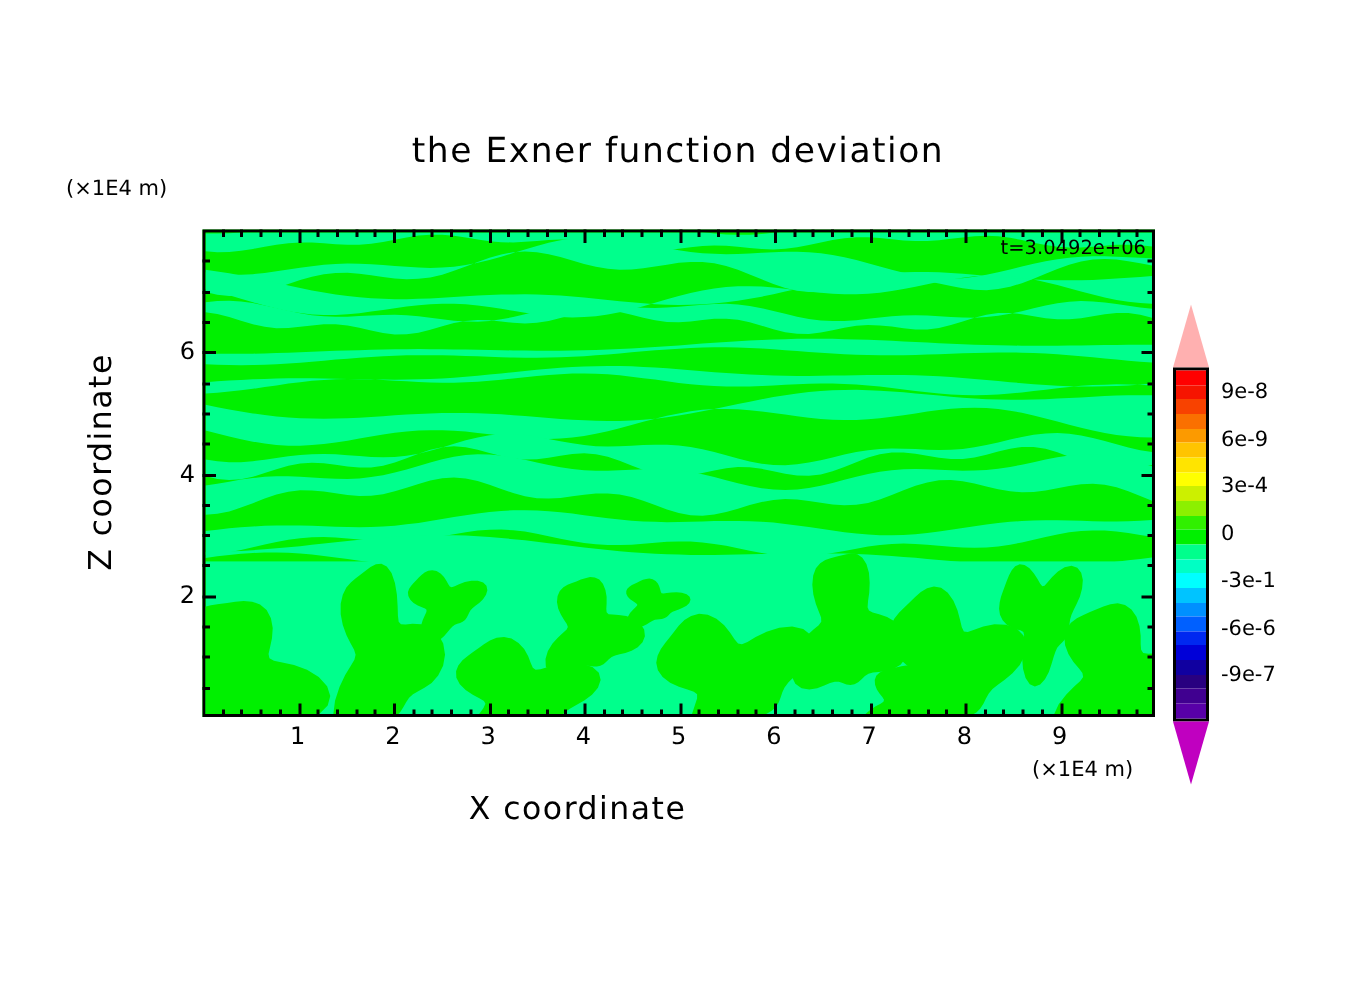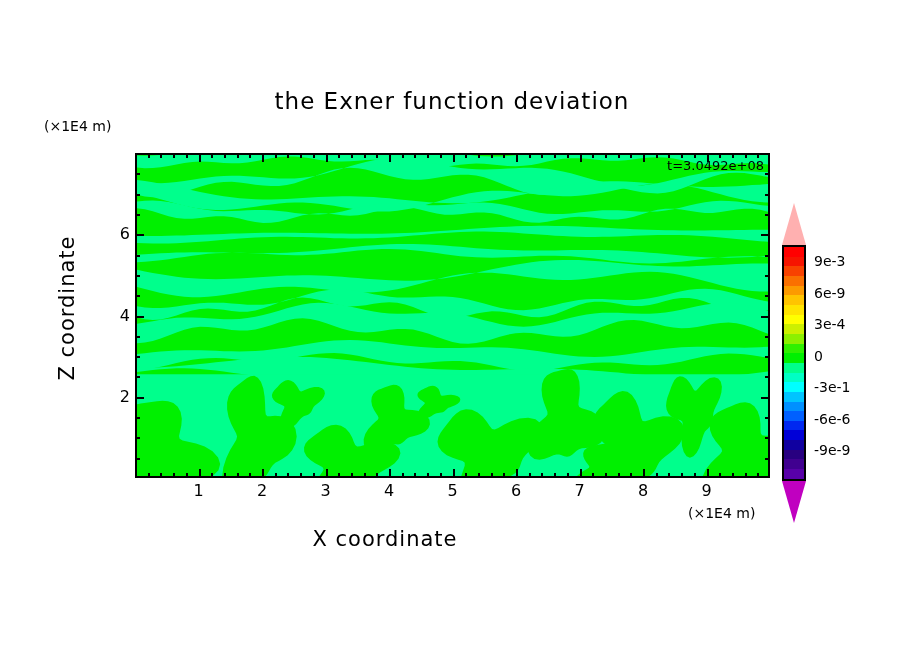--- a/index.html
+++ b/index.html
@@ -47,21 +47,21 @@
 
 <div class="title">the Exner function deviation</div>
 
 <div class="unit-topleft">(×1E4 m)</div>
 <div class="unit-bottomright">(×1E4 m)</div>
 
 <div class="xtitle">X coordinate</div>
 <div class="ytitle">Z coordinate</div>
 
 <div class="plot">
-  <div class="tstamp">t=3.0492e+08</div>
+  <div class="tstamp">t=3.0492e+06</div>
   <div class="field">
     <svg viewBox="0 0 635 325" preserveAspectRatio="none">
       <rect x="0" y="0" width="635" height="325" fill="#00f000"></rect>
       <g fill="#00ff8c" id="layers">
           <path d="M0.0 0.6 L7.9 0.7 L15.9 0.5 L23.8 0.0 L31.8 -0.6 L39.7 -1.3 L47.6 -1.9 L55.6 -2.3 L63.5 -2.4 L71.4 -2.3 L79.4 -2.1 L87.3 -1.8 L95.3 -1.5 L103.2 -1.4 L111.1 -1.5 L119.1 -2.0 L127.0 -2.8 L134.9 -3.8 L142.9 -5.1 L150.8 -6.4 L158.8 -7.5 L166.7 -8.5 L174.6 -9.1 L182.6 -9.4 L190.5 -9.2 L198.4 -8.7 L206.4 -7.9 L214.3 -7.0 L222.3 -6.2 L230.2 -5.5 L238.1 -5.0 L246.1 -4.8 L254.0 -4.8 L261.9 -4.9 L269.9 -5.2 L277.8 -5.3 L285.8 -5.3 L293.7 -5.1 L301.6 -4.5 L309.6 -3.7 L317.5 -2.6 L325.4 -1.4 L333.4 -0.3 L341.3 0.7 L349.3 1.3 L357.2 1.6 L365.1 1.5 L373.1 1.0 L381.0 0.2 L388.9 -0.8 L396.9 -1.9 L404.8 -2.8 L412.8 -3.6 L420.7 -4.2 L428.6 -4.4 L436.6 -4.4 L444.5 -4.3 L452.4 -4.1 L460.4 -3.9 L468.3 -4.0 L476.3 -4.3 L484.2 -4.8 L492.1 -5.6 L500.1 -6.6 L508.0 -7.6 L515.9 -8.5 L523.9 -9.2 L531.8 -9.6 L539.8 -9.5 L547.7 -9.1 L555.6 -8.2 L563.6 -7.2 L571.5 -6.0 L579.4 -4.8 L587.4 -3.7 L595.3 -2.9 L603.3 -2.5 L611.2 -2.3 L619.1 -2.3 L627.1 -2.5 L635.0 -2.8 L635.0 9.5 L627.1 8.6 L619.1 8.2 L611.2 8.3 L603.3 8.9 L595.3 9.6 L587.4 10.1 L579.4 10.2 L571.5 9.6 L563.6 8.5 L555.6 6.9 L547.7 5.1 L539.8 3.6 L531.8 2.6 L523.9 2.2 L515.9 2.5 L508.0 3.3 L500.1 4.3 L492.1 5.2 L484.2 5.8 L476.3 5.8 L468.3 5.4 L460.4 4.6 L452.4 3.7 L444.5 3.2 L436.6 3.2 L428.6 3.8 L420.7 5.1 L412.8 6.7 L404.8 8.5 L396.9 10.0 L388.9 11.0 L381.0 11.4 L373.1 11.1 L365.1 10.4 L357.2 9.6 L349.3 8.9 L341.3 8.7 L333.4 9.1 L325.4 9.9 L317.5 10.9 L309.6 11.9 L301.6 12.6 L293.7 12.6 L285.8 11.9 L277.8 10.6 L269.9 9.0 L261.9 7.3 L254.0 5.9 L246.1 5.0 L238.1 4.8 L230.2 5.1 L222.3 5.7 L214.3 6.3 L206.4 6.7 L198.4 6.6 L190.5 5.9 L182.6 4.7 L174.6 3.4 L166.7 2.2 L158.8 1.5 L150.8 1.5 L142.9 2.1 L134.9 3.3 L127.0 4.9 L119.1 6.4 L111.1 7.6 L103.2 8.3 L95.3 8.3 L87.3 8.0 L79.4 7.3 L71.4 6.8 L63.5 6.7 L55.6 7.2 L47.6 8.2 L39.7 9.6 L31.8 11.1 L23.8 12.4 L15.9 13.2 L7.9 13.3 L0.0 12.7 Z"></path>
           <path d="M0.0 26.9 L7.9 27.9 L15.9 28.5 L23.8 28.5 L31.8 28.1 L39.7 27.3 L47.6 26.2 L55.6 25.0 L63.5 23.8 L71.4 22.7 L79.4 21.8 L87.3 21.3 L95.3 21.0 L103.2 21.1 L111.1 21.4 L119.1 22.0 L127.0 22.6 L134.9 23.2 L142.9 23.7 L150.8 23.9 L158.8 23.7 L166.7 23.1 L174.6 22.0 L182.6 20.4 L190.5 18.5 L198.4 16.3 L206.4 13.9 L214.3 11.4 L222.3 9.1 L230.2 7.0 L238.1 5.3 L246.1 4.1 L254.0 3.5 L261.9 3.3 L269.9 3.8 L277.8 4.6 L285.8 5.9 L293.7 7.4 L301.6 9.0 L309.6 10.5 L317.5 12.0 L325.4 13.1 L333.4 14.0 L341.3 14.4 L349.3 14.6 L357.2 14.5 L365.1 14.1 L373.1 13.7 L381.0 13.3 L388.9 13.0 L396.9 13.0 L404.8 13.3 L412.8 14.0 L420.7 15.2 L428.6 16.7 L436.6 18.6 L444.5 20.8 L452.4 23.0 L460.4 25.2 L468.3 27.2 L476.3 28.9 L484.2 30.2 L492.1 30.9 L500.1 31.1 L508.0 30.8 L515.9 29.9 L523.9 28.5 L531.8 26.8 L539.8 24.9 L547.7 23.0 L555.6 21.1 L563.6 19.4 L571.5 18.0 L579.4 17.0 L587.4 16.4 L595.3 16.1 L603.3 16.1 L611.2 16.4 L619.1 16.7 L627.1 17.1 L635.0 17.3 L635.0 22.3 L627.1 20.8 L619.1 19.4 L611.2 18.3 L603.3 17.9 L595.3 18.3 L587.4 19.6 L579.4 21.8 L571.5 24.6 L563.6 27.9 L555.6 31.2 L547.7 34.2 L539.8 36.6 L531.8 38.2 L523.9 38.9 L515.9 38.6 L508.0 37.6 L500.1 36.1 L492.1 34.4 L484.2 32.9 L476.3 31.8 L468.3 31.4 L460.4 31.7 L452.4 32.7 L444.5 34.3 L436.6 36.1 L428.6 38.0 L420.7 39.4 L412.8 40.3 L404.8 40.2 L396.9 39.3 L388.9 37.4 L381.0 34.7 L373.1 31.6 L365.1 28.3 L357.2 25.2 L349.3 22.6 L341.3 20.8 L333.4 19.9 L325.4 19.9 L317.5 20.5 L309.6 21.7 L301.6 23.0 L293.7 24.2 L285.8 25.0 L277.8 25.1 L269.9 24.5 L261.9 23.1 L254.0 21.2 L246.1 18.9 L238.1 16.6 L230.2 14.6 L222.3 13.3 L214.3 12.8 L206.4 13.3 L198.4 14.8 L190.5 17.1 L182.6 19.9 L174.6 23.0 L166.7 25.9 L158.8 28.5 L150.8 30.3 L142.9 31.3 L134.9 31.5 L127.0 31.0 L119.1 30.0 L111.1 28.8 L103.2 27.8 L95.3 27.2 L87.3 27.3 L79.4 28.2 L71.4 29.8 L63.5 32.1 L55.6 34.8 L47.6 37.5 L39.7 40.0 L31.8 41.8 L23.8 42.8 L15.9 42.9 L7.9 42.0 L0.0 40.2 Z"></path>
           <path d="M0.0 25.2 L7.9 26.3 L15.9 27.5 L23.8 29.0 L31.8 30.6 L39.7 32.3 L47.6 34.0 L55.6 35.8 L63.5 37.5 L71.4 39.1 L79.4 40.5 L87.3 41.8 L95.3 42.9 L103.2 43.7 L111.1 44.4 L119.1 44.8 L127.0 45.0 L134.9 45.0 L142.9 44.8 L150.8 44.5 L158.8 44.0 L166.7 43.6 L174.6 43.1 L182.6 42.6 L190.5 42.2 L198.4 41.9 L206.4 41.8 L214.3 41.7 L222.3 41.9 L230.2 42.2 L238.1 42.6 L246.1 43.2 L254.0 43.9 L261.9 44.7 L269.9 45.6 L277.8 46.4 L285.8 47.1 L293.7 47.8 L301.6 48.4 L309.6 48.7 L317.5 48.9 L325.4 48.8 L333.4 48.5 L341.3 48.0 L349.3 47.1 L357.2 46.0 L365.1 44.8 L373.1 43.3 L381.0 41.6 L388.9 39.9 L396.9 38.1 L404.8 36.3 L412.8 34.5 L420.7 32.8 L428.6 31.3 L436.6 30.0 L444.5 28.8 L452.4 27.9 L460.4 27.2 L468.3 26.8 L476.3 26.6 L484.2 26.7 L492.1 26.9 L500.1 27.3 L508.0 27.9 L515.9 28.5 L523.9 29.3 L531.8 30.0 L539.8 30.6 L547.7 31.2 L555.6 31.7 L563.6 32.1 L571.5 32.3 L579.4 32.3 L587.4 32.2 L595.3 32.0 L603.3 31.6 L611.2 31.1 L619.1 30.5 L627.1 30.0 L635.0 29.4 L635.0 48.1 L627.1 47.6 L619.1 46.7 L611.2 45.5 L603.3 43.8 L595.3 41.9 L587.4 39.8 L579.4 37.7 L571.5 35.5 L563.6 33.5 L555.6 31.8 L547.7 30.5 L539.8 29.6 L531.8 29.1 L523.9 29.1 L515.9 29.6 L508.0 30.6 L500.1 31.8 L492.1 33.3 L484.2 34.9 L476.3 36.6 L468.3 38.2 L460.4 39.5 L452.4 40.6 L444.5 41.3 L436.6 41.7 L428.6 41.7 L420.7 41.3 L412.8 40.7 L404.8 39.9 L396.9 38.9 L388.9 38.0 L381.0 37.2 L373.1 36.5 L365.1 36.2 L357.2 36.3 L349.3 36.8 L341.3 37.8 L333.4 39.1 L325.4 40.9 L317.5 42.9 L309.6 45.1 L301.6 47.4 L293.7 49.7 L285.8 51.9 L277.8 53.8 L269.9 55.3 L261.9 56.5 L254.0 57.1 L246.1 57.3 L238.1 57.1 L230.2 56.4 L222.3 55.4 L214.3 54.2 L206.4 52.9 L198.4 51.5 L190.5 50.3 L182.6 49.3 L174.6 48.5 L166.7 48.1 L158.8 48.1 L150.8 48.4 L142.9 49.1 L134.9 50.0 L127.0 51.1 L119.1 52.3 L111.1 53.4 L103.2 54.5 L95.3 55.2 L87.3 55.7 L79.4 55.7 L71.4 55.3 L63.5 54.4 L55.6 53.1 L47.6 51.3 L39.7 49.3 L31.8 47.1 L23.8 44.7 L15.9 42.4 L7.9 40.2 L0.0 38.2 Z"></path>
           <path d="M0.0 47.0 L7.9 46.3 L15.9 46.1 L23.8 46.6 L31.8 47.6 L39.7 49.2 L47.6 51.0 L55.6 52.8 L63.5 54.5 L71.4 55.8 L79.4 56.6 L87.3 56.9 L95.3 56.8 L103.2 56.4 L111.1 56.0 L119.1 55.7 L127.0 55.6 L134.9 55.9 L142.9 56.6 L150.8 57.5 L158.8 58.6 L166.7 59.5 L174.6 60.1 L182.6 60.2 L190.5 59.7 L198.4 58.6 L206.4 57.1 L214.3 55.2 L222.3 53.2 L230.2 51.4 L238.1 50.0 L246.1 49.0 L254.0 48.6 L261.9 48.7 L269.9 49.1 L277.8 49.8 L285.8 50.4 L293.7 50.8 L301.6 50.9 L309.6 50.7 L317.5 50.1 L325.4 49.4 L333.4 48.7 L341.3 48.2 L349.3 48.1 L357.2 48.6 L365.1 49.6 L373.1 51.1 L381.0 53.0 L388.9 54.9 L396.9 56.8 L404.8 58.4 L412.8 59.4 L420.7 59.8 L428.6 59.7 L436.6 59.2 L444.5 58.3 L452.4 57.4 L460.4 56.6 L468.3 56.0 L476.3 55.9 L484.2 56.0 L492.1 56.5 L500.1 57.0 L508.0 57.4 L515.9 57.5 L523.9 57.1 L531.8 56.2 L539.8 54.8 L547.7 53.1 L555.6 51.2 L563.6 49.3 L571.5 47.8 L579.4 46.8 L587.4 46.3 L595.3 46.5 L603.3 47.2 L611.2 48.2 L619.1 49.4 L627.1 50.6 L635.0 51.5 L635.0 57.5 L627.1 55.5 L619.1 54.4 L611.2 54.4 L603.3 55.2 L595.3 56.5 L587.4 57.8 L579.4 58.6 L571.5 58.6 L563.6 57.8 L555.6 56.5 L547.7 55.2 L539.8 54.3 L531.8 54.4 L523.9 55.5 L515.9 57.5 L508.0 60.1 L500.1 62.5 L492.1 64.4 L484.2 65.4 L476.3 65.4 L468.3 64.6 L460.4 63.5 L452.4 62.7 L444.5 62.4 L436.6 62.9 L428.6 64.3 L420.7 66.0 L412.8 67.5 L404.8 68.5 L396.9 68.4 L388.9 67.3 L381.0 65.3 L373.1 62.9 L365.1 60.6 L357.2 58.9 L349.3 58.2 L341.3 58.3 L333.4 59.1 L325.4 60.0 L317.5 60.6 L309.6 60.4 L301.6 59.3 L293.7 57.5 L285.8 55.5 L277.8 53.7 L269.9 52.6 L261.9 52.6 L254.0 53.7 L246.1 55.6 L238.1 57.7 L230.2 59.7 L222.3 61.0 L214.3 61.4 L206.4 61.0 L198.4 60.1 L190.5 59.3 L182.6 59.1 L174.6 59.7 L166.7 61.1 L158.8 63.3 L150.8 65.6 L142.9 67.6 L134.9 68.7 L127.0 68.8 L119.1 67.8 L111.1 66.2 L103.2 64.3 L95.3 62.8 L87.3 62.0 L79.4 62.0 L71.4 62.7 L63.5 63.7 L55.6 64.5 L47.6 64.6 L39.7 63.7 L31.8 61.9 L23.8 59.5 L15.9 57.0 L7.9 55.0 L0.0 53.8 Z"></path>
           <path d="M0.0 81.8 L7.9 81.9 L15.9 81.9 L23.8 81.9 L31.8 81.8 L39.7 81.6 L47.6 81.4 L55.6 81.1 L63.5 80.8 L71.4 80.5 L79.4 80.2 L87.3 79.9 L95.3 79.6 L103.2 79.4 L111.1 79.1 L119.1 79.0 L127.0 78.8 L134.9 78.8 L142.9 78.7 L150.8 78.8 L158.8 78.8 L166.7 78.9 L174.6 79.0 L182.6 79.2 L190.5 79.3 L198.4 79.5 L206.4 79.6 L214.3 79.7 L222.3 79.8 L230.2 79.8 L238.1 79.8 L246.1 79.7 L254.0 79.5 L261.9 79.3 L269.9 79.0 L277.8 78.7 L285.8 78.3 L293.7 77.8 L301.6 77.3 L309.6 76.7 L317.5 76.2 L325.4 75.6 L333.4 75.0 L341.3 74.4 L349.3 73.9 L357.2 73.4 L365.1 72.9 L373.1 72.6 L381.0 72.2 L388.9 72.0 L396.9 71.8 L404.8 71.7 L412.8 71.7 L420.7 71.8 L428.6 72.0 L436.6 72.2 L444.5 72.4 L452.4 72.8 L460.4 73.1 L468.3 73.5 L476.3 73.9 L484.2 74.3 L492.1 74.7 L500.1 75.1 L508.0 75.4 L515.9 75.7 L523.9 75.9 L531.8 76.1 L539.8 76.3 L547.7 76.4 L555.6 76.4 L563.6 76.4 L571.5 76.4 L579.4 76.3 L587.4 76.2 L595.3 76.1 L603.3 76.0 L611.2 75.9 L619.1 75.8 L627.1 75.8 L635.0 75.8 L635.0 87.8 L627.1 87.2 L619.1 86.5 L611.2 85.8 L603.3 85.0 L595.3 84.2 L587.4 83.5 L579.4 82.8 L571.5 82.2 L563.6 81.7 L555.6 81.3 L547.7 81.1 L539.8 81.0 L531.8 81.0 L523.9 81.1 L515.9 81.3 L508.0 81.5 L500.1 81.8 L492.1 82.2 L484.2 82.4 L476.3 82.7 L468.3 82.8 L460.4 82.9 L452.4 82.9 L444.5 82.7 L436.6 82.5 L428.6 82.1 L420.7 81.7 L412.8 81.1 L404.8 80.6 L396.9 80.0 L388.9 79.4 L381.0 78.8 L373.1 78.3 L365.1 77.9 L357.2 77.7 L349.3 77.5 L341.3 77.5 L333.4 77.7 L325.4 77.9 L317.5 78.4 L309.6 78.9 L301.6 79.5 L293.7 80.2 L285.8 80.9 L277.8 81.6 L269.9 82.3 L261.9 82.9 L254.0 83.5 L246.1 83.9 L238.1 84.2 L230.2 84.4 L222.3 84.5 L214.3 84.5 L206.4 84.4 L198.4 84.2 L190.5 83.9 L182.6 83.6 L174.6 83.4 L166.7 83.1 L158.8 82.9 L150.8 82.8 L142.9 82.8 L134.9 82.9 L127.0 83.2 L119.1 83.5 L111.1 84.0 L103.2 84.5 L95.3 85.2 L87.3 85.8 L79.4 86.5 L71.4 87.2 L63.5 87.9 L55.6 88.4 L47.6 88.9 L39.7 89.3 L31.8 89.5 L23.8 89.6 L15.9 89.5 L7.9 89.3 L0.0 89.0 Z"></path>
           <path d="M0.0 101.0 L7.9 100.4 L15.9 99.9 L23.8 99.5 L31.8 99.1 L39.7 98.8 L47.6 98.6 L55.6 98.4 L63.5 98.4 L71.4 98.4 L79.4 98.6 L87.3 98.7 L95.3 98.9 L103.2 99.1 L111.1 99.2 L119.1 99.3 L127.0 99.4 L134.9 99.3 L142.9 99.1 L150.8 98.9 L158.8 98.5 L166.7 98.0 L174.6 97.4 L182.6 96.7 L190.5 95.9 L198.4 95.1 L206.4 94.3 L214.3 93.4 L222.3 92.6 L230.2 91.9 L238.1 91.3 L246.1 90.8 L254.0 90.4 L261.9 90.2 L269.9 90.1 L277.8 90.1 L285.8 90.3 L293.7 90.7 L301.6 91.1 L309.6 91.7 L317.5 92.3 L325.4 92.9 L333.4 93.6 L341.3 94.3 L349.3 94.9 L357.2 95.4 L365.1 95.9 L373.1 96.2 L381.0 96.5 L388.9 96.7 L396.9 96.8 L404.8 96.8 L412.8 96.7 L420.7 96.6 L428.6 96.5 L436.6 96.3 L444.5 96.2 L452.4 96.2 L460.4 96.2 L468.3 96.2 L476.3 96.4 L484.2 96.7 L492.1 97.1 L500.1 97.6 L508.0 98.2 L515.9 98.9 L523.9 99.6 L531.8 100.3 L539.8 101.0 L547.7 101.7 L555.6 102.4 L563.6 102.9 L571.5 103.4 L579.4 103.7 L587.4 103.9 L595.3 104.0 L603.3 103.8 L611.2 103.6 L619.1 103.2 L627.1 102.6 L635.0 102.0 L635.0 103.2 L627.1 102.8 L619.1 102.6 L611.2 102.5 L603.3 102.7 L595.3 103.0 L587.4 103.5 L579.4 104.3 L571.5 105.1 L563.6 106.1 L555.6 107.0 L547.7 108.0 L539.8 108.7 L531.8 109.4 L523.9 109.7 L515.9 109.9 L508.0 109.7 L500.1 109.3 L492.1 108.7 L484.2 107.9 L476.3 107.0 L468.3 105.9 L460.4 104.9 L452.4 104.0 L444.5 103.2 L436.6 102.6 L428.6 102.2 L420.7 101.9 L412.8 101.9 L404.8 102.1 L396.9 102.4 L388.9 102.8 L381.0 103.3 L373.1 103.6 L365.1 103.9 L357.2 104.0 L349.3 103.9 L341.3 103.6 L333.4 103.1 L325.4 102.4 L317.5 101.5 L309.6 100.4 L301.6 99.3 L293.7 98.3 L285.8 97.3 L277.8 96.4 L269.9 95.7 L261.9 95.3 L254.0 95.1 L246.1 95.2 L238.1 95.6 L230.2 96.1 L222.3 96.8 L214.3 97.7 L206.4 98.5 L198.4 99.4 L190.5 100.1 L182.6 100.7 L174.6 101.1 L166.7 101.4 L158.8 101.4 L150.8 101.2 L142.9 100.9 L134.9 100.4 L127.0 100.0 L119.1 99.5 L111.1 99.1 L103.2 98.9 L95.3 98.9 L87.3 99.1 L79.4 99.5 L71.4 100.1 L63.5 101.0 L55.6 102.0 L47.6 103.2 L39.7 104.3 L31.8 105.5 L23.8 106.5 L15.9 107.4 L7.9 108.1 L0.0 108.6 Z"></path>
@@ -261,20 +261,20 @@
     <div class="cband" style="height: 9.66667px; background: rgb(0, 96, 255);"></div>
     <div class="cband" style="height: 9.66667px; background: rgb(0, 40, 240);"></div>
     <div class="cband" style="height: 9.66667px; background: rgb(0, 0, 216);"></div>
     <div class="cband" style="height: 9.66667px; background: rgb(16, 0, 160);"></div>
     <div class="cband" style="height: 9.66667px; background: rgb(40, 0, 128);"></div>
     <div class="cband" style="height: 9.66667px; background: rgb(64, 0, 144);"></div>
     <div class="cband" style="height: 9.66667px; background: rgb(88, 0, 168);"></div>
   </div>
 <div class="arrow" id="cb-arrow-bot" style="left: 782px; top: 481px; width: 0px; height: 0px; border-left: 12px solid transparent; border-right: 12px solid transparent; border-top: 42px solid rgb(192, 0, 192);"></div>
 <div id="cblabels">
-    <div class="cblab" style="top: 253px;">9e-3</div>
+    <div class="cblab" style="top: 253px;">9e-8</div>
     <div class="cblab" style="top: 284.5px;">6e-9</div>
     <div class="cblab" style="top: 316px;">3e-4</div>
     <div class="cblab" style="top: 347.5px;">0</div>
     <div class="cblab" style="top: 379px;">-3e-1</div>
     <div class="cblab" style="top: 410.5px;">-6e-6</div>
-    <div class="cblab" style="top: 442px;">-9e-9</div>
+    <div class="cblab" style="top: 442px;">-9e-7</div>
   </div>
 
 </body></html>

